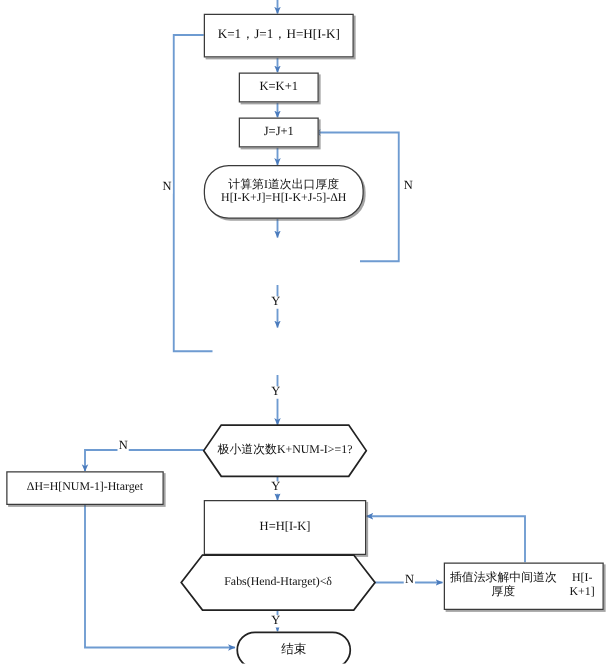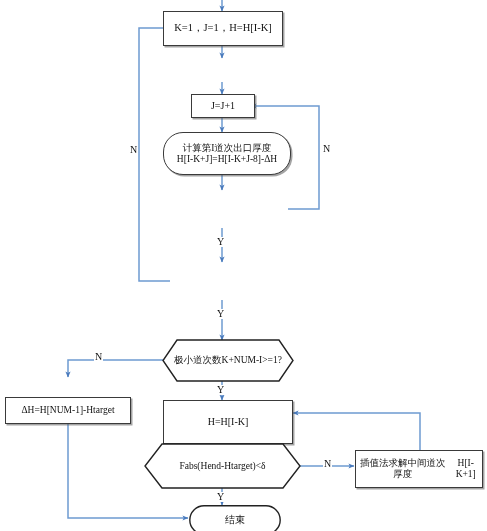--- a/index.html
+++ b/index.html
@@ -118,43 +118,46 @@
       <path d="M222,488 L222,505" marker-end="url(#arw)"></path>
 
       <path d="M68,404 L68,518 L188,518" marker-end="url(#arw)"></path>
     </g>
   </svg>
 
   <div class="node rect txt-l" style="left:163px; top:11px; width:120px; height:35px;">
     <span>K=1，J=1，H=H[I-K]</span>
   </div>
 
+  <div class="node rect txt-m" style="left:191px; top:58px; width:64px; height:24px;">
+    <span>K=K+1</span>
+  </div>
 
   <div class="node rect txt-m" style="left:191px; top:94px; width:64px; height:24px;text-align:center;">
     <span>J=J+1</span>
   </div>
 
   <div class="node rect txt-s two-line" style="left:163px; top:132px; width:128px; height:43px; flex-direction:column;border-radius:20px;">
     <span>计算第I道次出口厚度</span>
-    <span>H[I-K+J]=H[I-K+J-8]-ΔH</span>
+    <span>H[I-K+J]=H[I-K+J-5]-ΔH</span>
   </div>
 
 
 
   <div class="poly-wrap" style="left:163px; top:340px; width:130px; height:41px;">
     <svg width="130" height="41" viewBox="0 0 130 41" xmlns="http://www.w3.org/2000/svg">
       <polygon points="14,0 116,0 130,20.5 116,41 14,41 0,20.5" fill="#ffffff" stroke="#222222" stroke-width="1.4"></polygon>
     </svg>
     <div class="poly-label txt-s two-line" style="flex-direction:row;">
       <span>极小道次数</span>
       <span>K+NUM-I&gt;=1?</span>
     </div>
   </div>
 
-  <div class="node rect txt-s" style="left:5px; top:377px; width:126px; height:27px;margin-top:20px;">
+  <div class="node rect txt-s" style="left:5px; top:377px; width:126px; height:27px;">
     <span>ΔH=H[NUM-1]-Htarget</span>
   </div>
 
   <div class="node rect txt-m" style="left:163px; top:400px; width:130px; height:44px;">
     <span>H=H[I-K]</span>
   </div>
 
   <div class="poly-wrap" style="left:145px; top:444px; width:155px; height:44px;">
     <svg width="155" height="44" viewBox="0 0 155 44" xmlns="http://www.w3.org/2000/svg">
       <polygon points="17,0 138,0 155,22 138,44 17,44 0,22" fill="#ffffff" stroke="#222222" stroke-width="1.4"></polygon>

